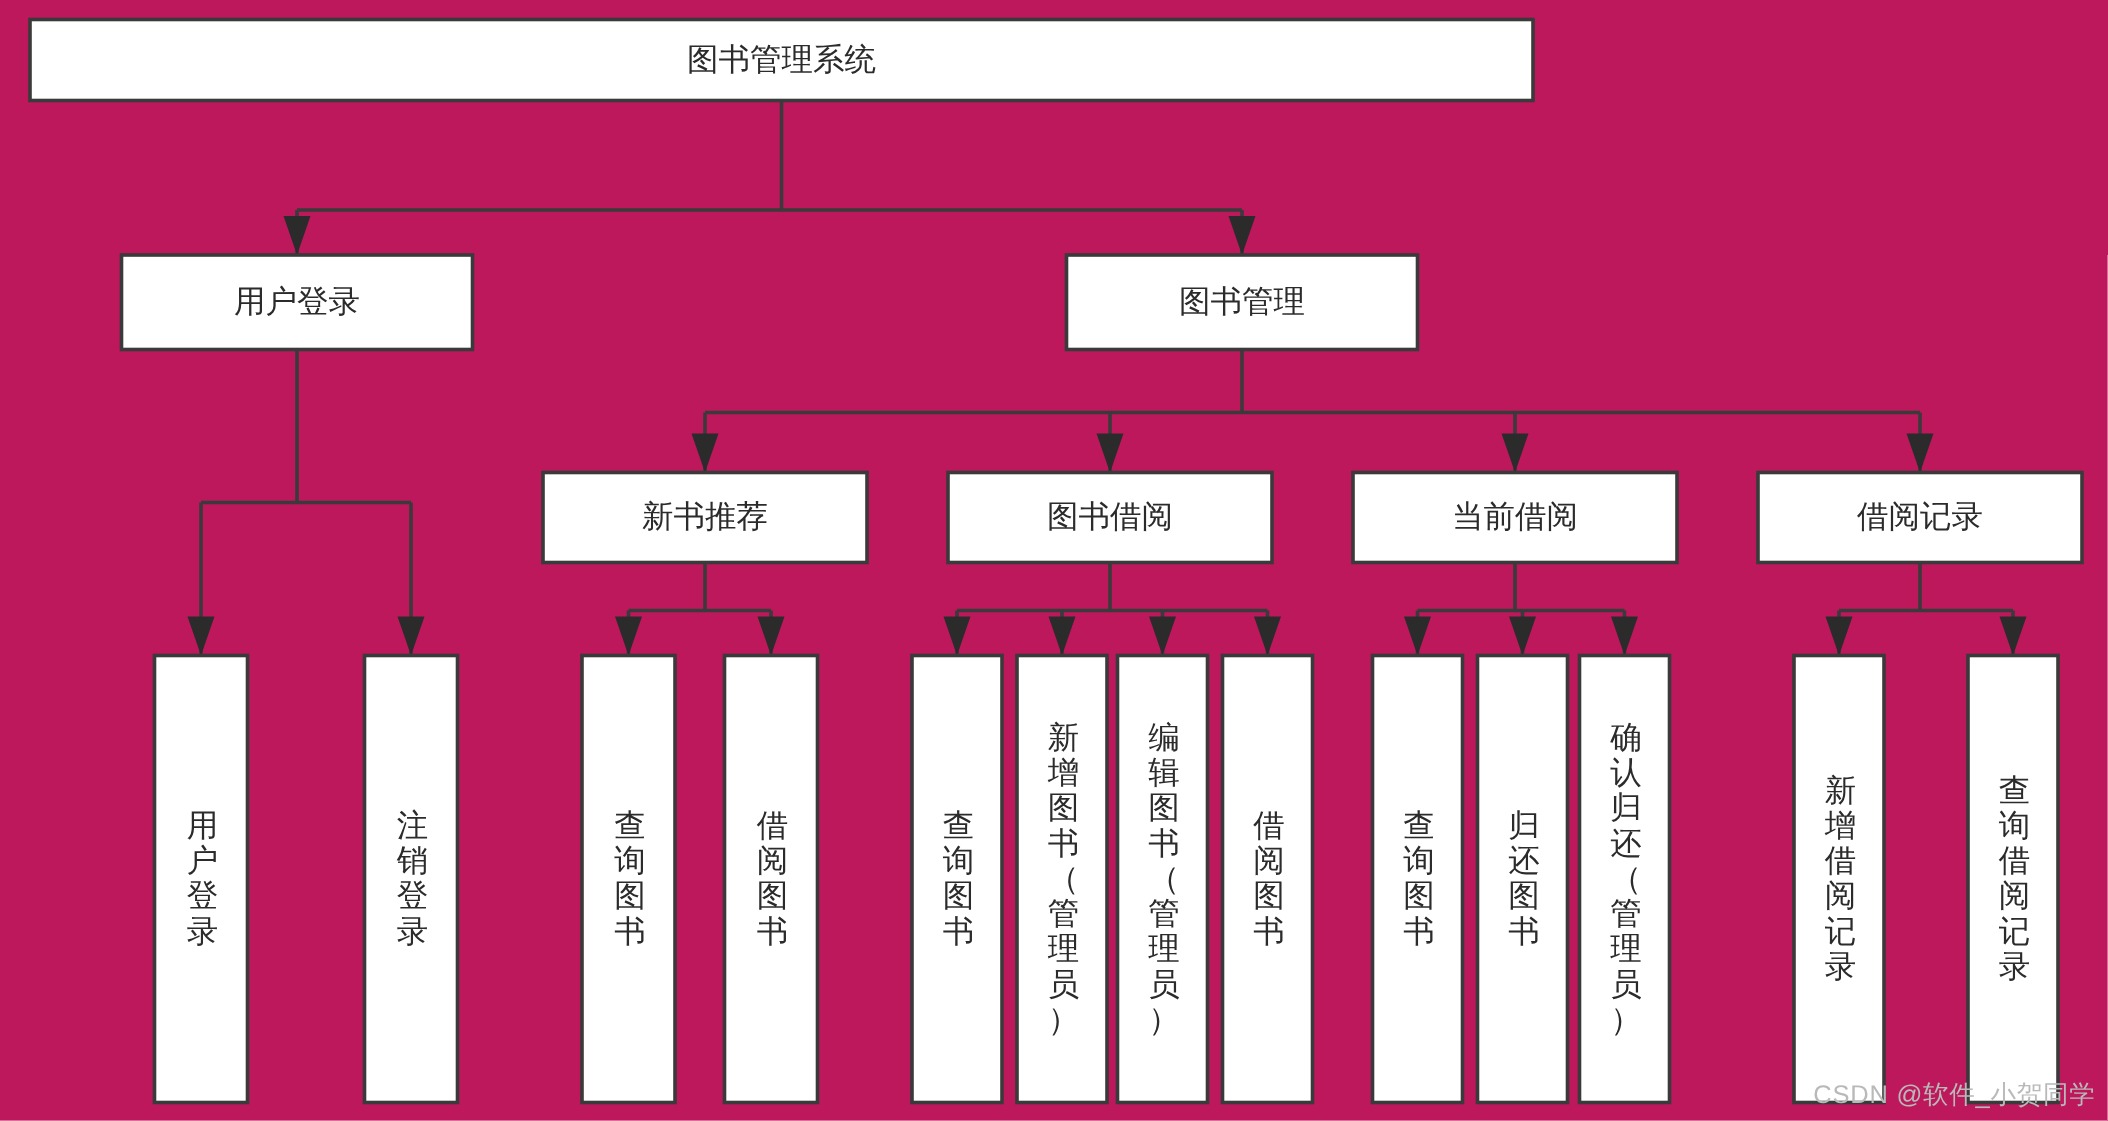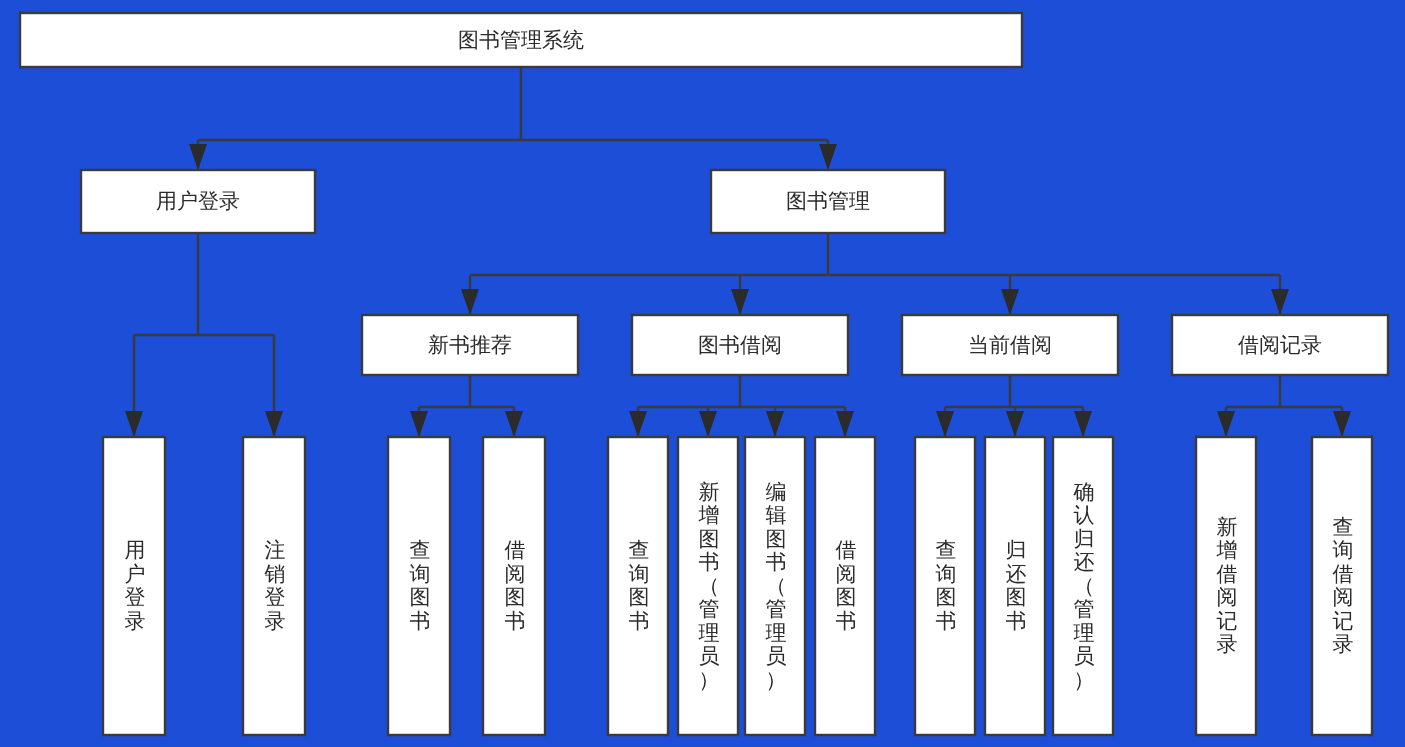--- a/index.html
+++ b/index.html
@@ -12,21 +12,21 @@
     width: 1405px;
     height: 747px;
     font-family: "Liberation Sans", "DejaVu Sans", sans-serif;
     overflow: hidden;
     position: relative;
   }
   #diagram-root {
     position: relative;
     width: 1405px;
     height: 747px;
-    background: #1d4ed8;
+    background: #be185d;
   }
   svg#tree-svg {
     position: absolute;
     left: 0;
     top: 0;
     width: 1405px;
     height: 747px;
     display: block;
   }
   .node-box {
@@ -204,13 +204,14 @@
         <g>
           <rect x="1196" y="437" width="60" height="298" class="node-box"></rect>
           <text x="1227" y="533.83" class="node-label-v"><tspan x="1227" dy="0">新</tspan><tspan x="1227" dy="23.5">增</tspan><tspan x="1227" dy="23.5">借</tspan><tspan x="1227" dy="23.5">阅</tspan><tspan x="1227" dy="23.5">记</tspan><tspan x="1227" dy="23.5">录</tspan></text>
         </g>
         <g>
           <rect x="1312" y="437" width="60" height="298" class="node-box"></rect>
           <text x="1343" y="533.83" class="node-label-v"><tspan x="1343" dy="0">查</tspan><tspan x="1343" dy="23.5">询</tspan><tspan x="1343" dy="23.5">借</tspan><tspan x="1343" dy="23.5">阅</tspan><tspan x="1343" dy="23.5">记</tspan><tspan x="1343" dy="23.5">录</tspan></text>
         </g>
       </g>
   </svg>
+  <div class="watermark-text">CSDN @软件_小贺同学</div>
 </div>
 
 </body></html>

